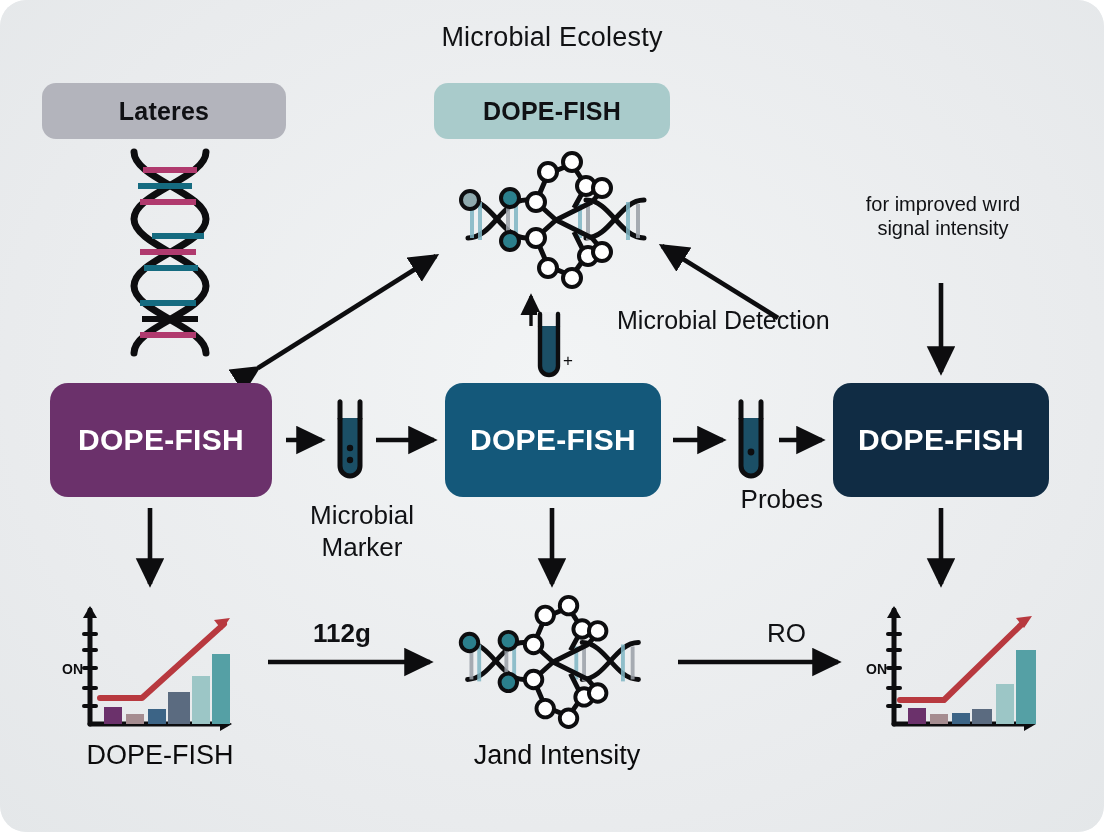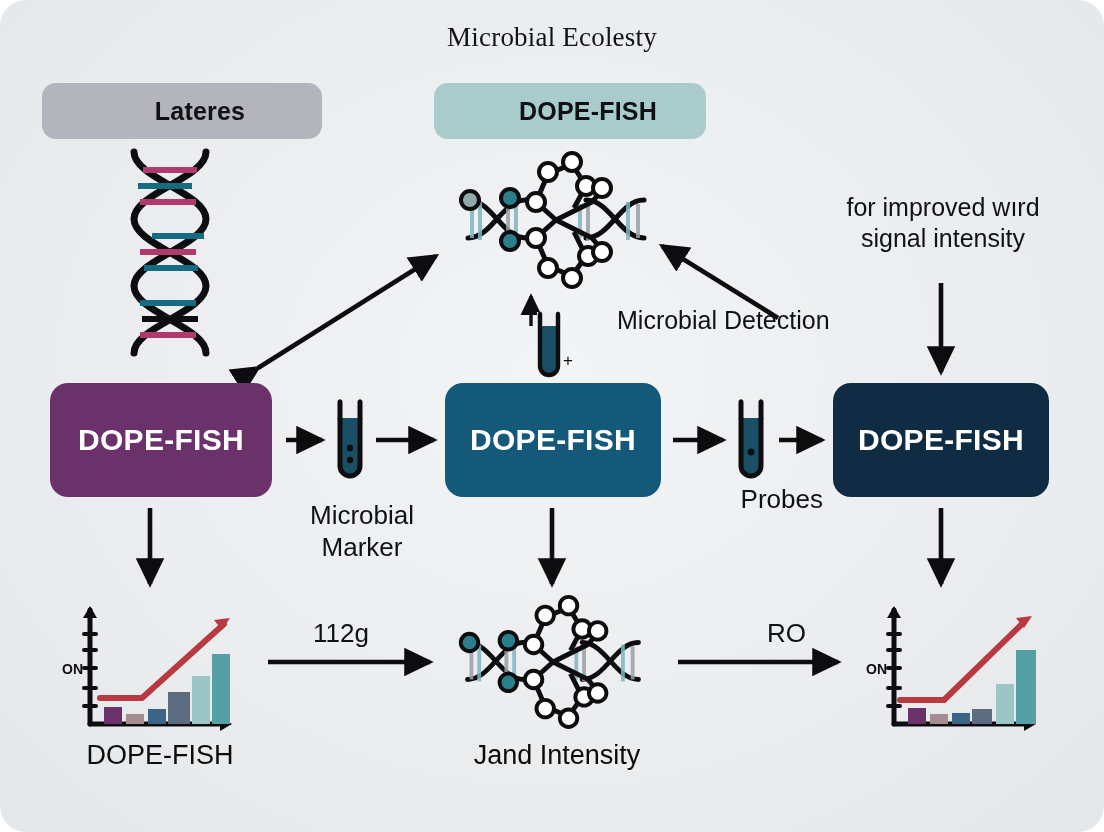--- a/index.html
+++ b/index.html
@@ -24,52 +24,50 @@
     pointer-events:none;
   }
   .abs{position:absolute;}
   .txt{color:#0b0b0c;white-space:pre;}
 
   
   #title{
     left:0;right:0;top:22px;text-align:center;
     font-size:27px;font-weight:400;letter-spacing:.2px;
     color:#111214;
-    font-family:Liberation Serif, serif;
   }
 
   
   .pill{
     display:flex;align-items:center;justify-content:center;
     border-radius:14px;
     font-size:25px;font-weight:700;letter-spacing:.2px;
     color:#101114;
-    padding-left:36px;
   }
   #pill-left{left:42px;top:83px;width:244px;height:56px;background:#b3b4bc;}
   #pill-mid{left:434px;top:83px;width:236px;height:56px;background:#a9cbcb;}
   #pill-right{left:818px;top:83px;width:244px;height:56px;background:#b3b4bc;}
 
   
   .mainbox{
     display:flex;align-items:center;justify-content:center;
     border-radius:18px;
     color:#ffffff;font-size:30px;font-weight:700;letter-spacing:.3px;
   }
   #box-left{left:50px;top:383px;width:222px;height:114px;background:#6b316b;}
   #box-mid{left:445px;top:383px;width:216px;height:114px;background:#14587a;}
   #box-right{left:833px;top:383px;width:216px;height:114px;background:#102c44;}
 
   
   .label{font-size:26px;color:#101114;line-height:1.22;}
   #lbl-marker{left:282px;top:484px;width:160px;text-align:center;margin-top:16px;}
   #lbl-probes{left:693px;top:484px;width:130px;text-align:right;}
   #lbl-detection{left:617px;top:305px;font-size:25px;}
-  #lbl-rightnote{left:818px;top:192px;width:250px;text-align:center;font-size:25px;}
-  #lbl-112g{left:313px;top:618px;font-size:26px;}
+  #lbl-rightnote{left:818px;top:192px;width:250px;text-align:center;font-size:20px;}
+  #lbl-112g{left:313px;top:618px;font-size:26px;font-weight:bold;}
   #lbl-ro{left:723px;top:618px;font-size:26px;margin-left:44px;}
   #lbl-bot-left{left:45px;top:740px;width:230px;text-align:center;font-size:27px;font-weight:500;}
   #lbl-bot-mid{left:432px;top:740px;width:250px;text-align:center;font-size:27px;font-weight:500;}
   #lbl-bot-right{left:825px;top:740px;width:236px;text-align:center;font-size:27px;font-weight:500;}
 
   svg{display:block;overflow:visible;}
 </style>
 </head>
 <body>
 

